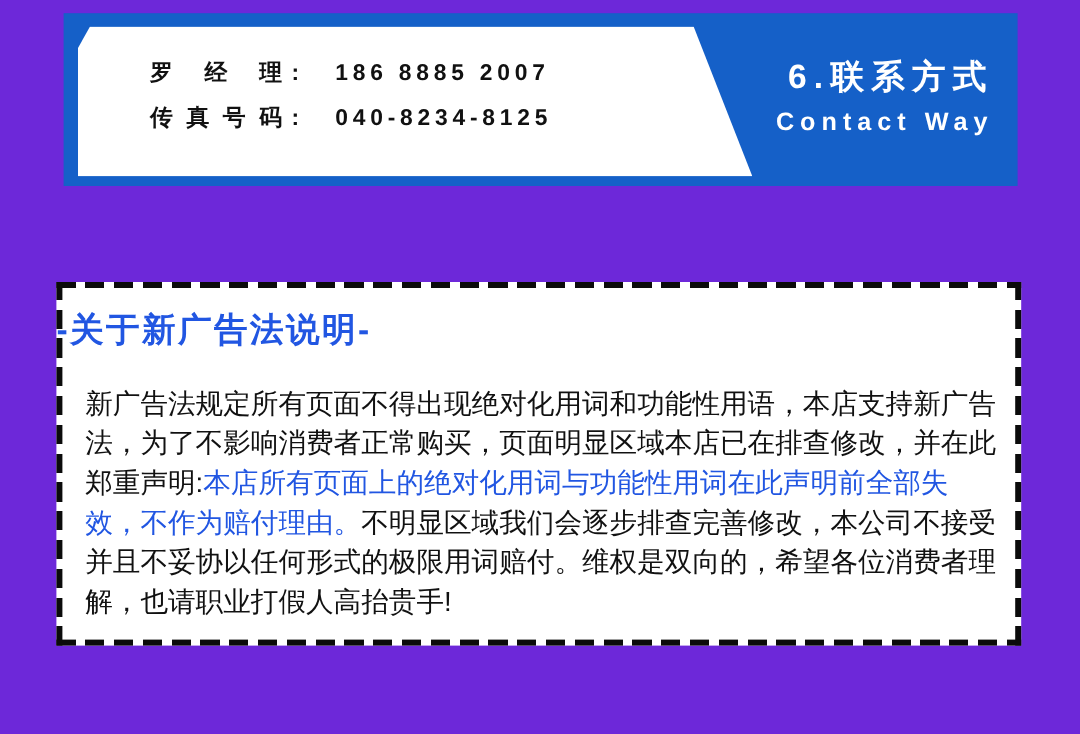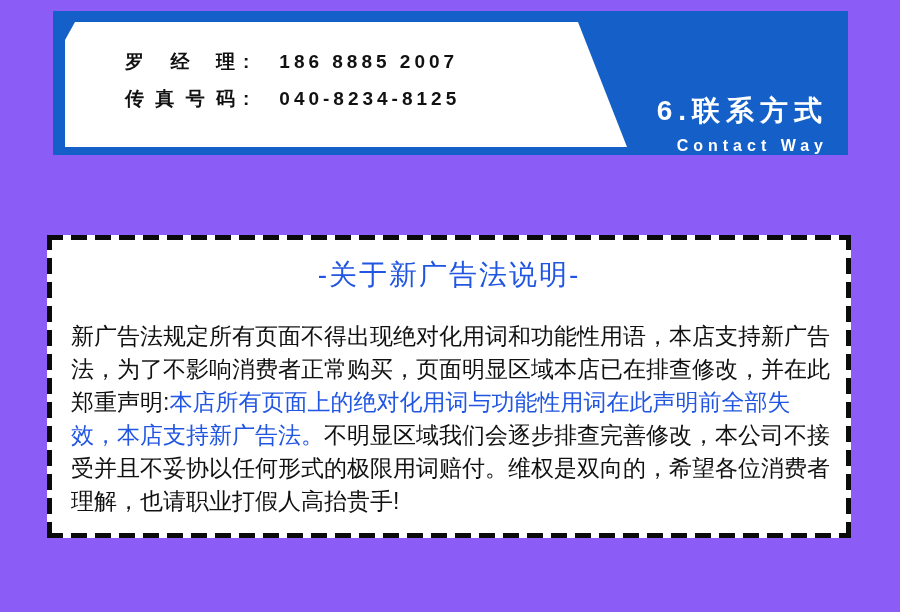--- a/index.html
+++ b/index.html
@@ -7,21 +7,21 @@
     --notice-blue: #2156e2;
     --text-black: #111111;
   }
   * { margin: 0; padding: 0; box-sizing: border-box; }
   html, body {
     width: 900px; height: 612px;
     background: #ffffff;
     font-family: "Liberation Sans", sans-serif;
     overflow: hidden;
   }
-  .page { position: relative; width: 900px; height: 612px; background: #8b5cf6; }
+  .page { position: relative; width: 900px; height: 612px; background: #6d28d9; }
 
   
   .banner {
     position: absolute; left: 53px; top: 11px;
     width: 795px; height: 144px;
     background: var(--banner-blue, #1560c8);
   }
   .contact-card {
     position: absolute; left: 12px; top: 11px;
     width: 562px; height: 125px;
@@ -38,49 +38,49 @@
   .contact-label {
     display: inline-block; width: 110px;
     text-align: justify; text-align-last: justify;
     vertical-align: top;
   }
   .contact-colon { display: inline-block; margin-left: 8px; vertical-align: top; }
   .contact-value { display: inline-block; margin-left: 30px; letter-spacing: 4px; vertical-align: top; }
 
   .banner-right {
     position: absolute; right: 20px; top: 39px;
-    text-align: right; color: #ffffff; margin-top: 47px;
+    text-align: right; color: #ffffff;
   }
   .banner-right .cn {
     font-size: 28px; font-weight: bold; letter-spacing: 6px; line-height: 1;
   }
   .banner-right .en {
     margin-top: 13px;
-    font-size: 16px; font-weight: bold; letter-spacing: 5px; line-height: 1;
+    font-size: 21px; font-weight: bold; letter-spacing: 5px; line-height: 1;
   }
 
   
   .notice {
     position: absolute; left: 47px; top: 235px;
     width: 804px; height: 303px;
     background-color: #fff;
     background-image:
       repeating-linear-gradient(90deg, #0b0b0b 0 16px, transparent 16px 24px),
       repeating-linear-gradient(90deg, #0b0b0b 0 16px, transparent 16px 24px),
       repeating-linear-gradient(0deg,  #0b0b0b 0 16px, transparent 16px 24px),
       repeating-linear-gradient(0deg,  #0b0b0b 0 16px, transparent 16px 24px);
     background-size: 100% 5px, 100% 5px, 5px 100%, 5px 100%;
     background-position: 0 0, 0 100%, 0 0, 100% 0;
     background-repeat: no-repeat;
   }
   .notice-title {
     margin-top: 24px;
-    text-align: center;
+    text-align: left;
     color: var(--notice-blue, #2156e2);
-    font-size: 28px; font-weight: normal; letter-spacing: 2px;
+    font-size: 28px; font-weight: bold; letter-spacing: 2px;
     line-height: 1.15;
   }
   .notice-body {
     margin: 29px 13px 0 24px;
     width: 760px;
     font-size: 23px; line-height: 33px;
     color: var(--text-black, #111);
     letter-spacing: 0px;
     text-align: left;
   }
@@ -108,16 +108,16 @@
     </div>
 
     <div class="banner-right">
       <div class="cn">6.联系方式</div>
       <div class="en">Contact Way</div>
     </div>
   </div>
 
   <div class="notice">
     <div class="notice-title">-关于新广告法说明-</div>
-    <p class="notice-body"><span>新广告法规定所有页面不得出现绝对化用词和功能性用语，本店支持新广告法，为了不影响消费者正常购买，页面明显区域本店已在排查修改，并在此郑重声明:</span><span class="seg-blue">本店所有页面上的绝对化用词与功能性用词在此声明前全部失效，本店支持新广告法。</span><span>不明显区域我们会逐步排查完善修改，本公司不接受并且不妥协以任何形式的极限用词赔付。维权是双向的，希望各位消费者理解，也请职业打假人高抬贵手!</span></p>
+    <p class="notice-body"><span>新广告法规定所有页面不得出现绝对化用词和功能性用语，本店支持新广告法，为了不影响消费者正常购买，页面明显区域本店已在排查修改，并在此郑重声明:</span><span class="seg-blue">本店所有页面上的绝对化用词与功能性用词在此声明前全部失效，不作为赔付理由。</span><span>不明显区域我们会逐步排查完善修改，本公司不接受并且不妥协以任何形式的极限用词赔付。维权是双向的，希望各位消费者理解，也请职业打假人高抬贵手!</span></p>
   </div>
 
 </div>
 
 </body></html>

